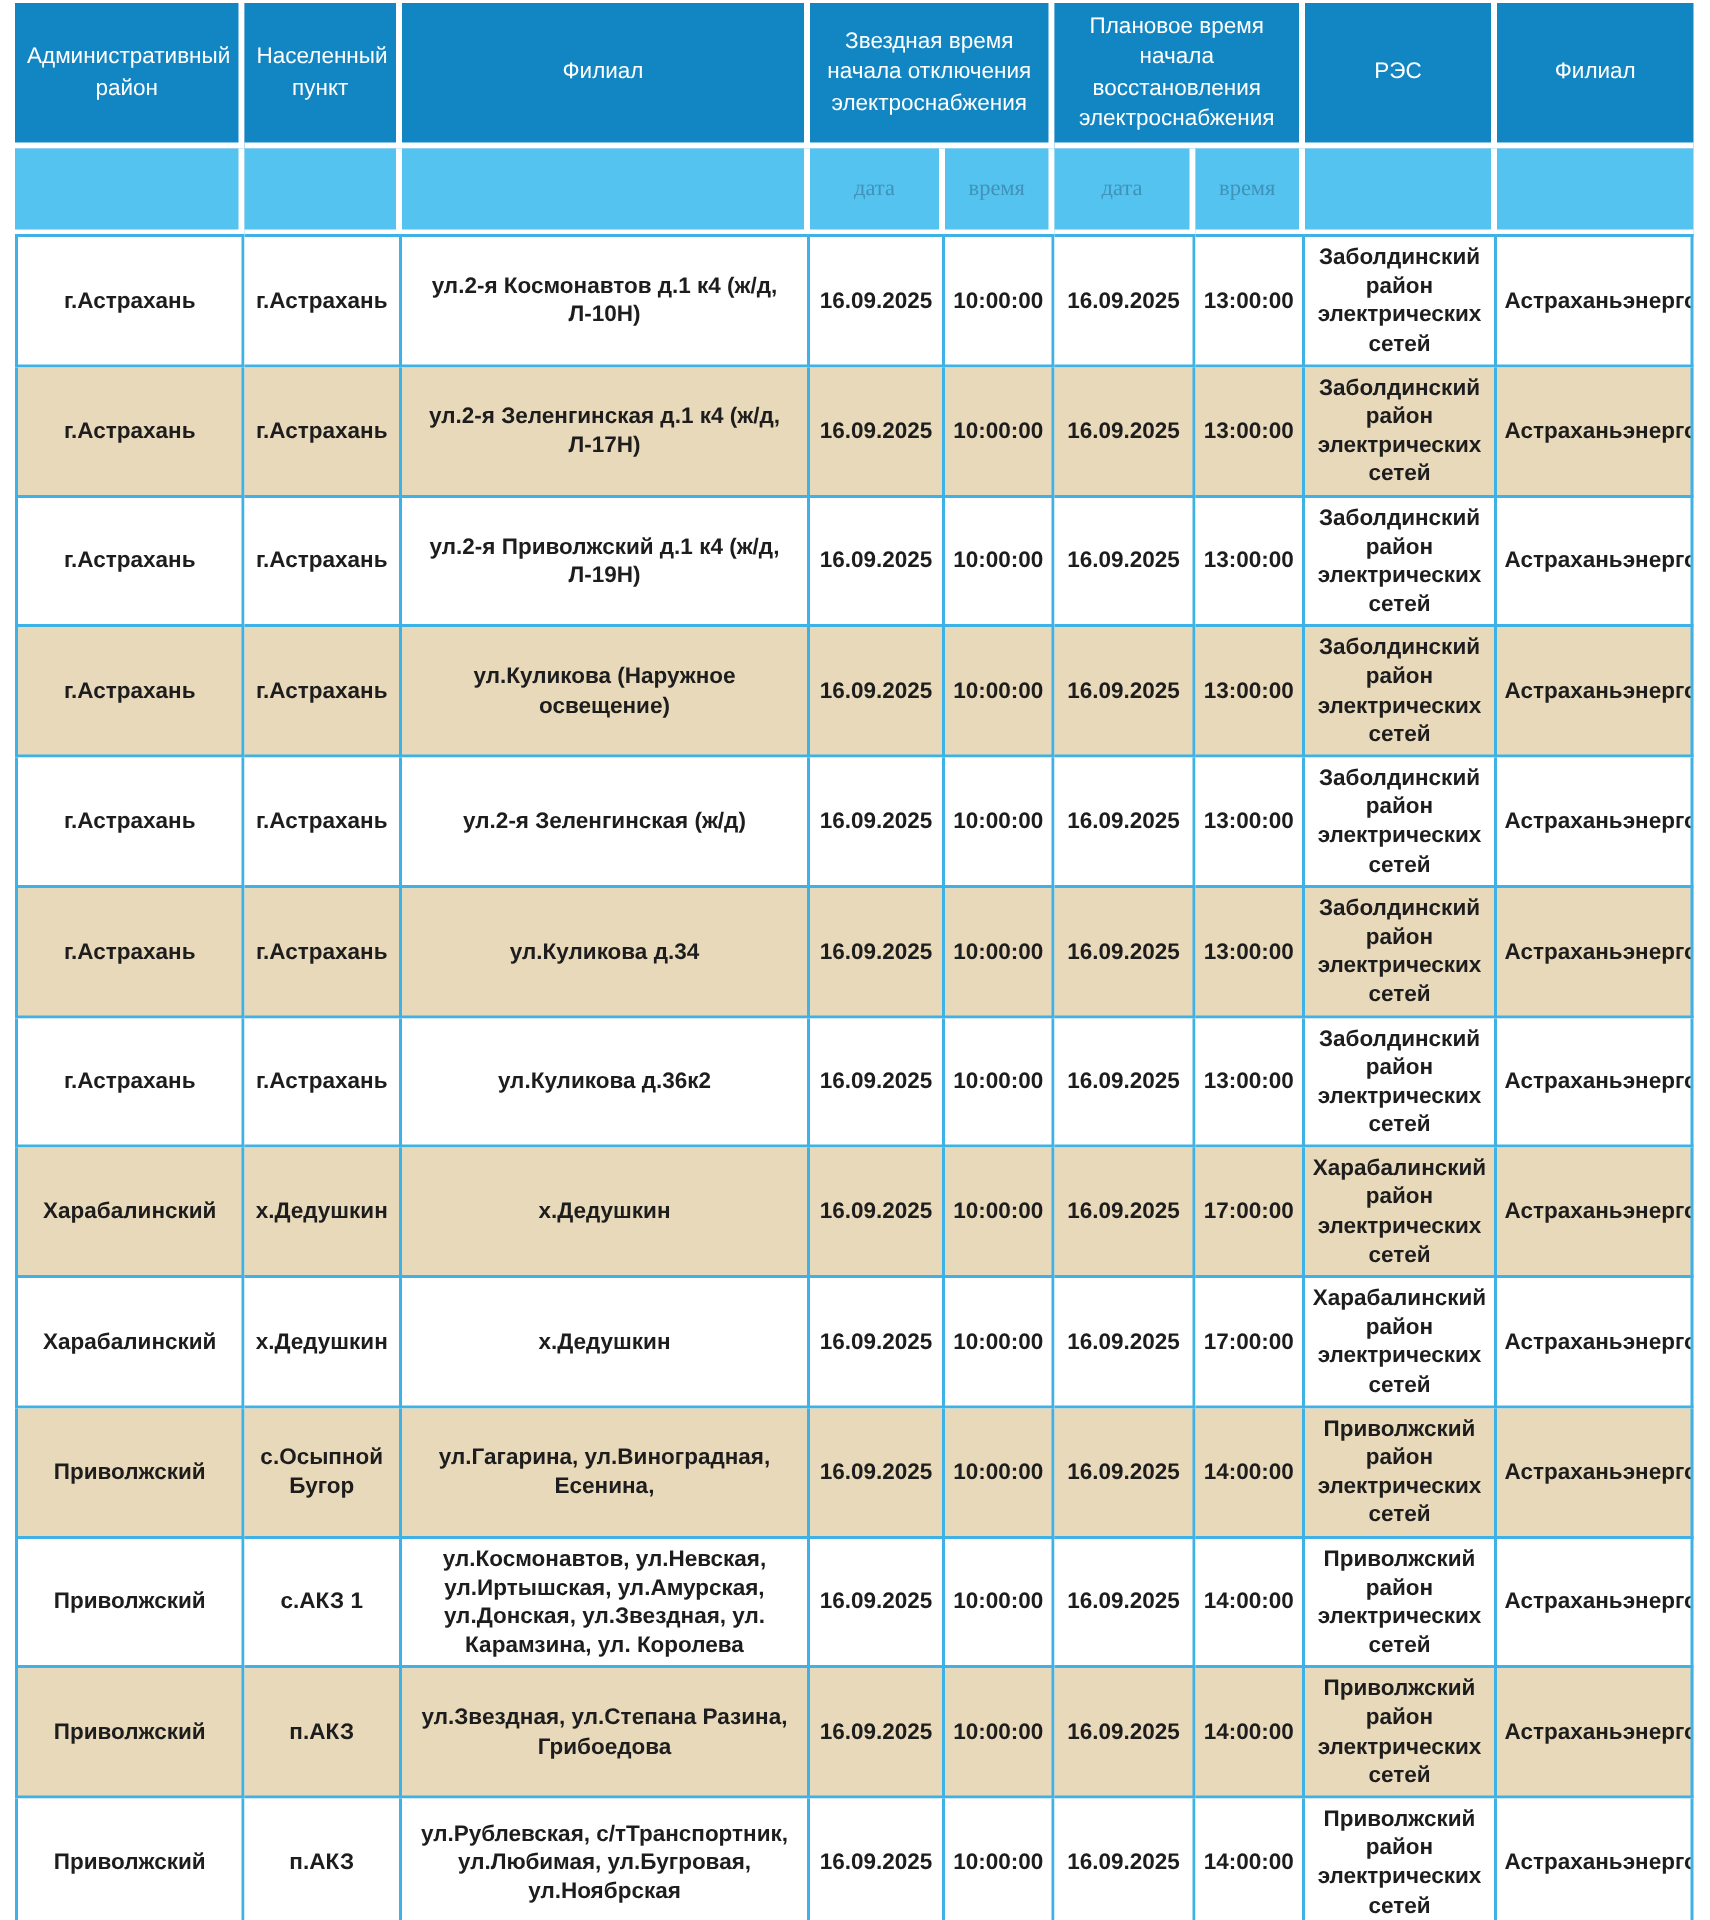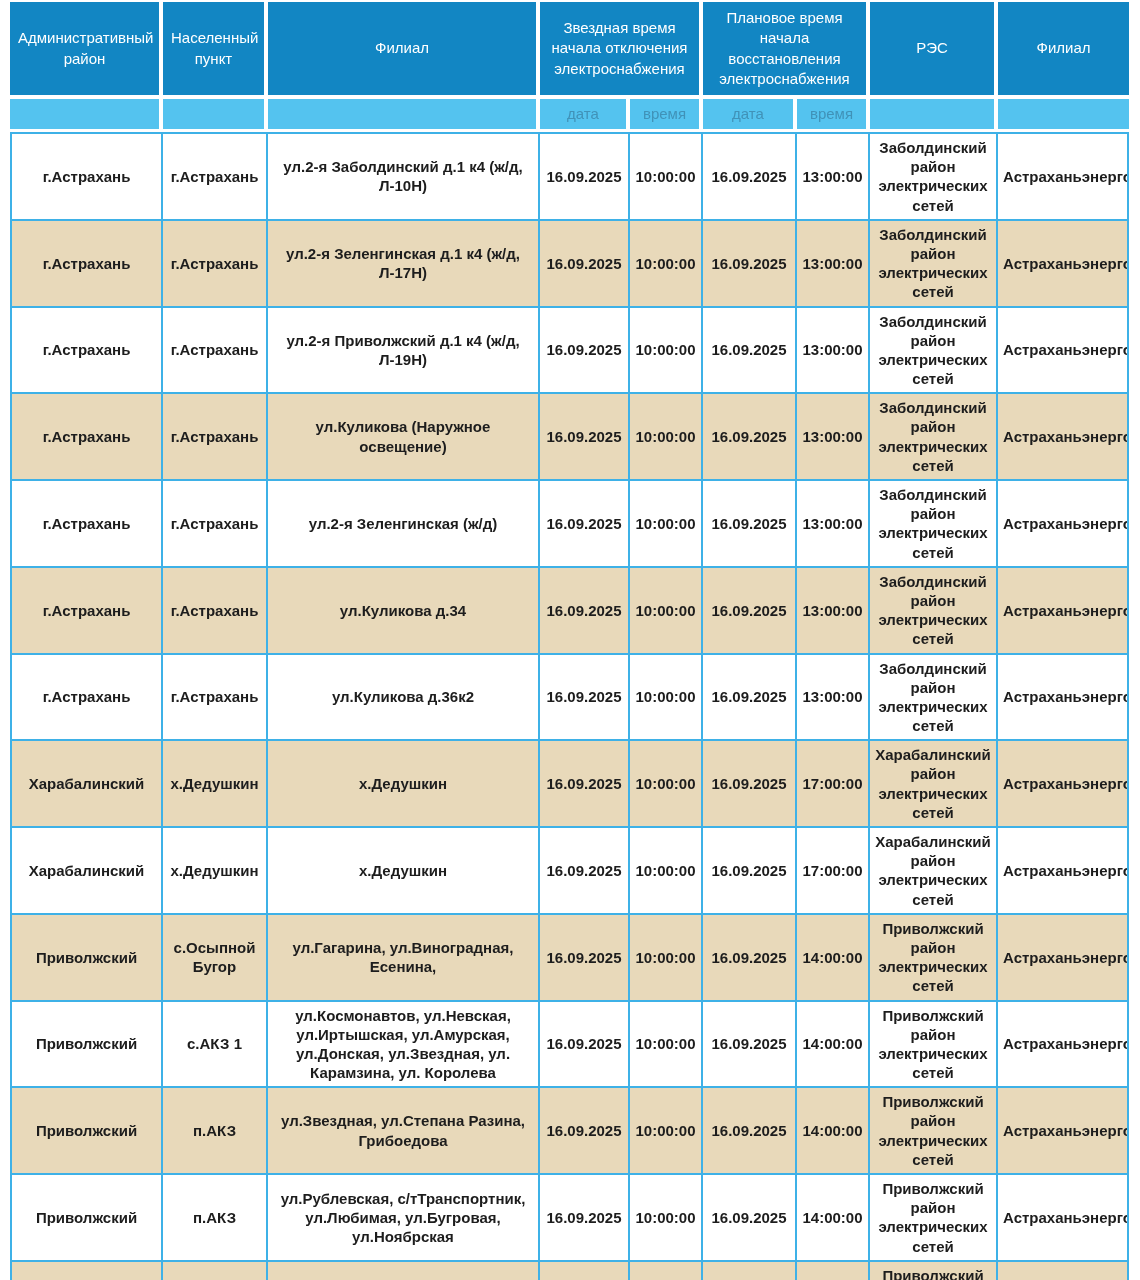--- a/index.html
+++ b/index.html
@@ -35,23 +35,24 @@
     text-align:center;
     vertical-align:middle;
     padding:6px 8px;
     border-right:4px solid #ffffff;
   }
   thead tr.h1 th{height:76px;border-bottom:4px solid #ffffff;}
   thead tr.h2 th{
     background:var(--subheader-bg);
     color:var(--subheader-text);
     height:22px;
-    padding:4px 4px;
+    padding:16px 4px;
     border-bottom:3px solid #ffffff;
     font-size:15px;
+    font-family:Liberation Serif, serif;
   }
   thead th:last-child{border-right:none;}
   
   tbody td{
     background:var(--row-bg);
     font-size:15px;
     font-weight:600;
     line-height:1.28;
     text-align:center;
     vertical-align:middle;
@@ -100,21 +101,21 @@
         <th>дата</th>
         <th>время</th>
         <th></th>
         <th></th>
       </tr>
     </thead>
     <tbody id="rows">
         <tr>
     <td>г.Астрахань</td>
     <td>г.Астрахань</td>
-    <td>ул.2-я Заболдинский д.1 к4 (ж/д, Л-10Н)</td>
+    <td>ул.2-я Космонавтов д.1 к4 (ж/д, Л-10Н)</td>
     <td>16.09.2025</td>
     <td>10:00:00</td>
     <td>16.09.2025</td>
     <td>13:00:00</td>
     <td>Заболдинский район электрических сетей</td>
     <td>Астраханьэнерго</td>
   </tr>
         <tr class="shaded">
     <td>г.Астрахань</td>
     <td>г.Астрахань</td>

